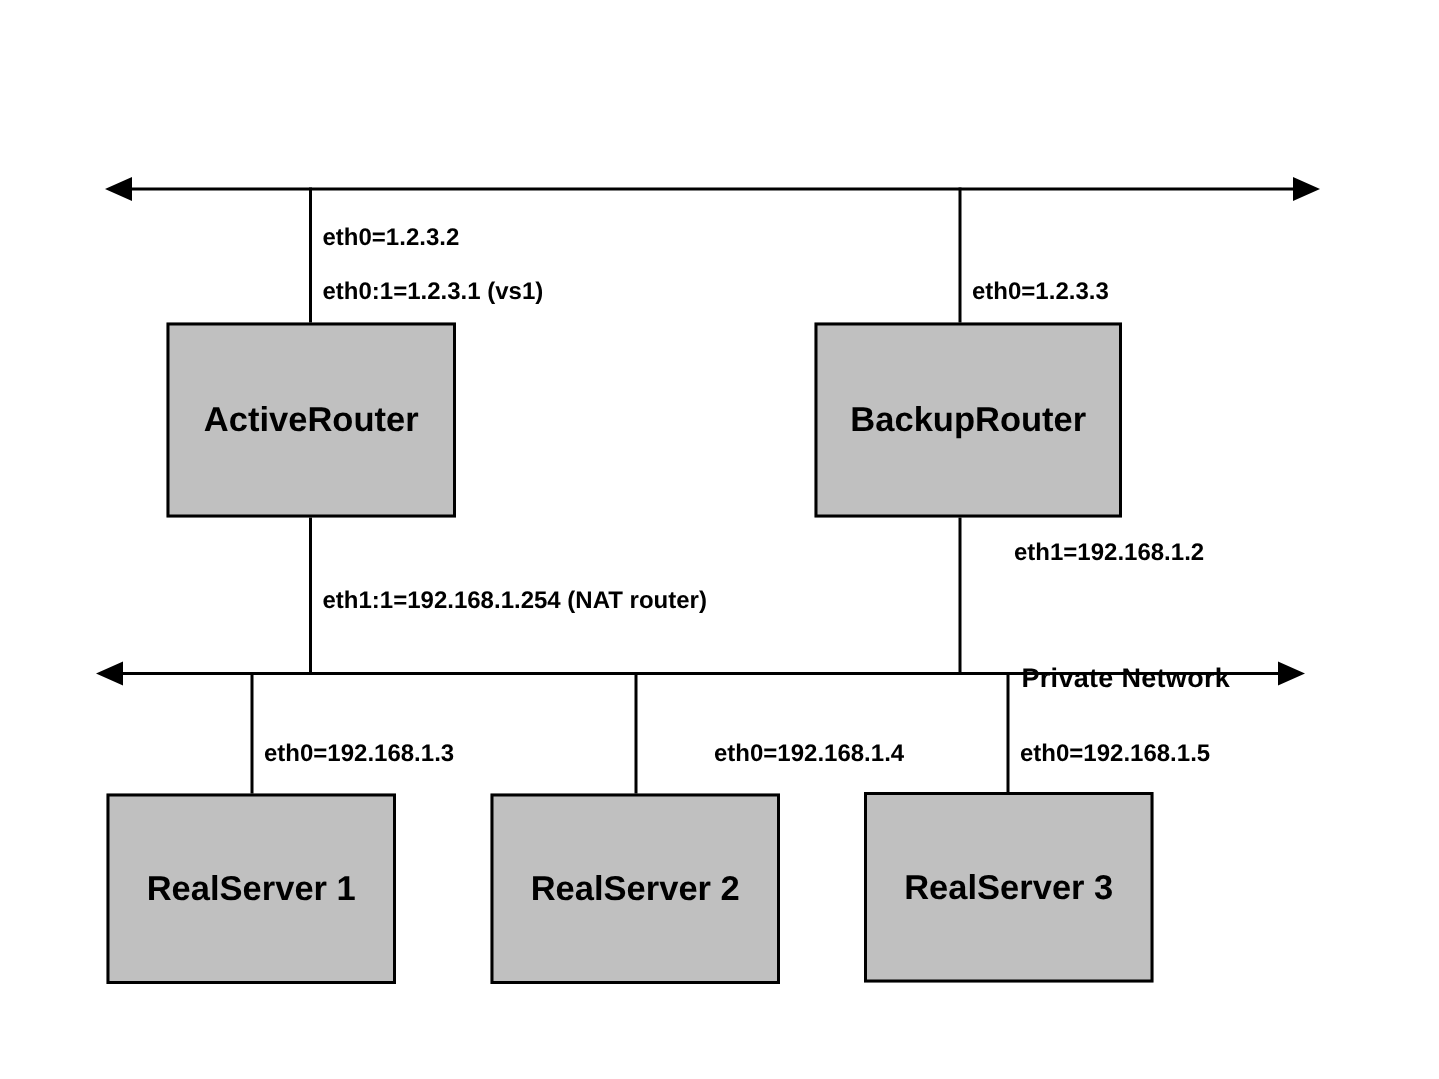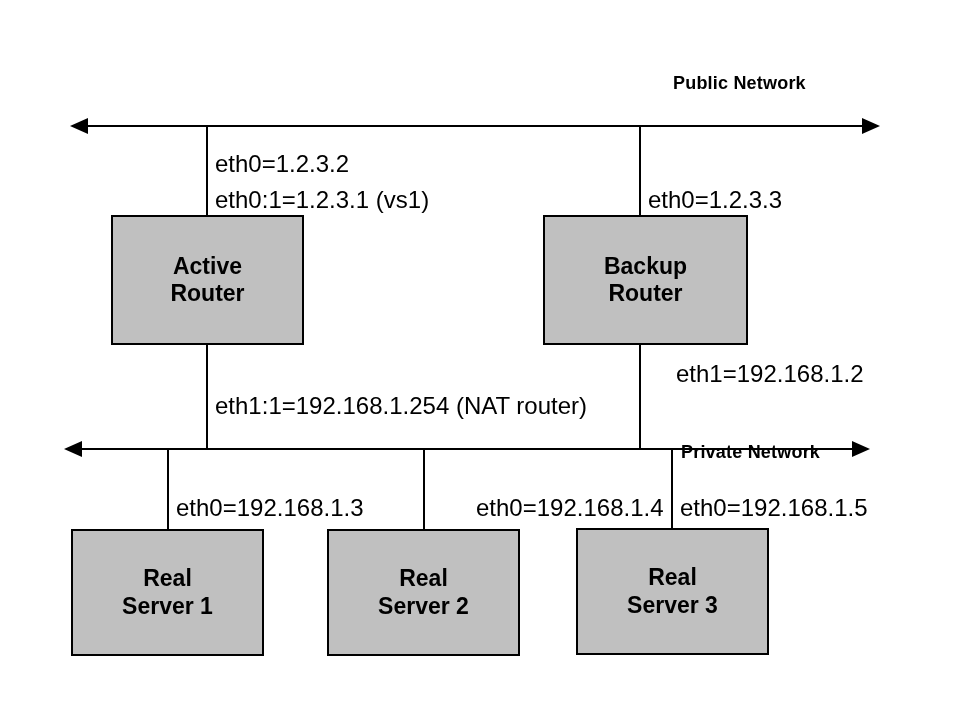--- a/index.html
+++ b/index.html
@@ -44,53 +44,52 @@
   .net-label {
     position: absolute;
     font-size: 18px;
     font-weight: bold;
     color: #000000;
     white-space: nowrap;
     letter-spacing: 0.2px;
   }
   .if-label {
     position: absolute;
-    font-size: 24px;
-    font-weight: normal;
+    font-size: 16px;
+    font-weight: bold;
     color: #000000;
     white-space: nowrap;
   }
   .node-box {
     position: absolute;
     background: #c0c0c0;
     border: 2px solid #000000;
     box-sizing: border-box;
     display: flex;
-    flex-direction: column;
+    flex-direction: row;
     align-items: center;
     justify-content: center;
     color: #000000;
     font-size: 23px;
     font-weight: bold;
     line-height: 1.18;
   }
   .node-box .ln {
     display: block;
     white-space: nowrap;
   }
 </style>
 </head>
 <body>
 
 <div id="diagram">
 
   <div class="arrow-left" style="left:70px; top:118px;"></div>
   <div class="line-h" style="left:86px; top:125px; width:776px;"></div>
   <div class="arrow-right" style="left:862px; top:118px;"></div>
-  <div class="net-label" style="left:673px; top:94px; transform:translateY(-100%);">Public Network</div>
 
   <div class="line-v" style="left:206px; top:125px; height:92px;"></div>
   <div class="line-v" style="left:639px; top:125px; height:92px;"></div>
 
   <div class="if-label" style="left:215px; top:150px;">eth0=1.2.3.2</div>
   <div class="if-label" style="left:215px; top:186px;">eth0:1=1.2.3.1 (vs1)</div>
   <div class="if-label" style="left:648px; top:186px;">eth0=1.2.3.3</div>
 
   <div class="node-box" style="left:111px; top:215px; width:193px; height:130px;">
     <span class="ln">Active</span>

